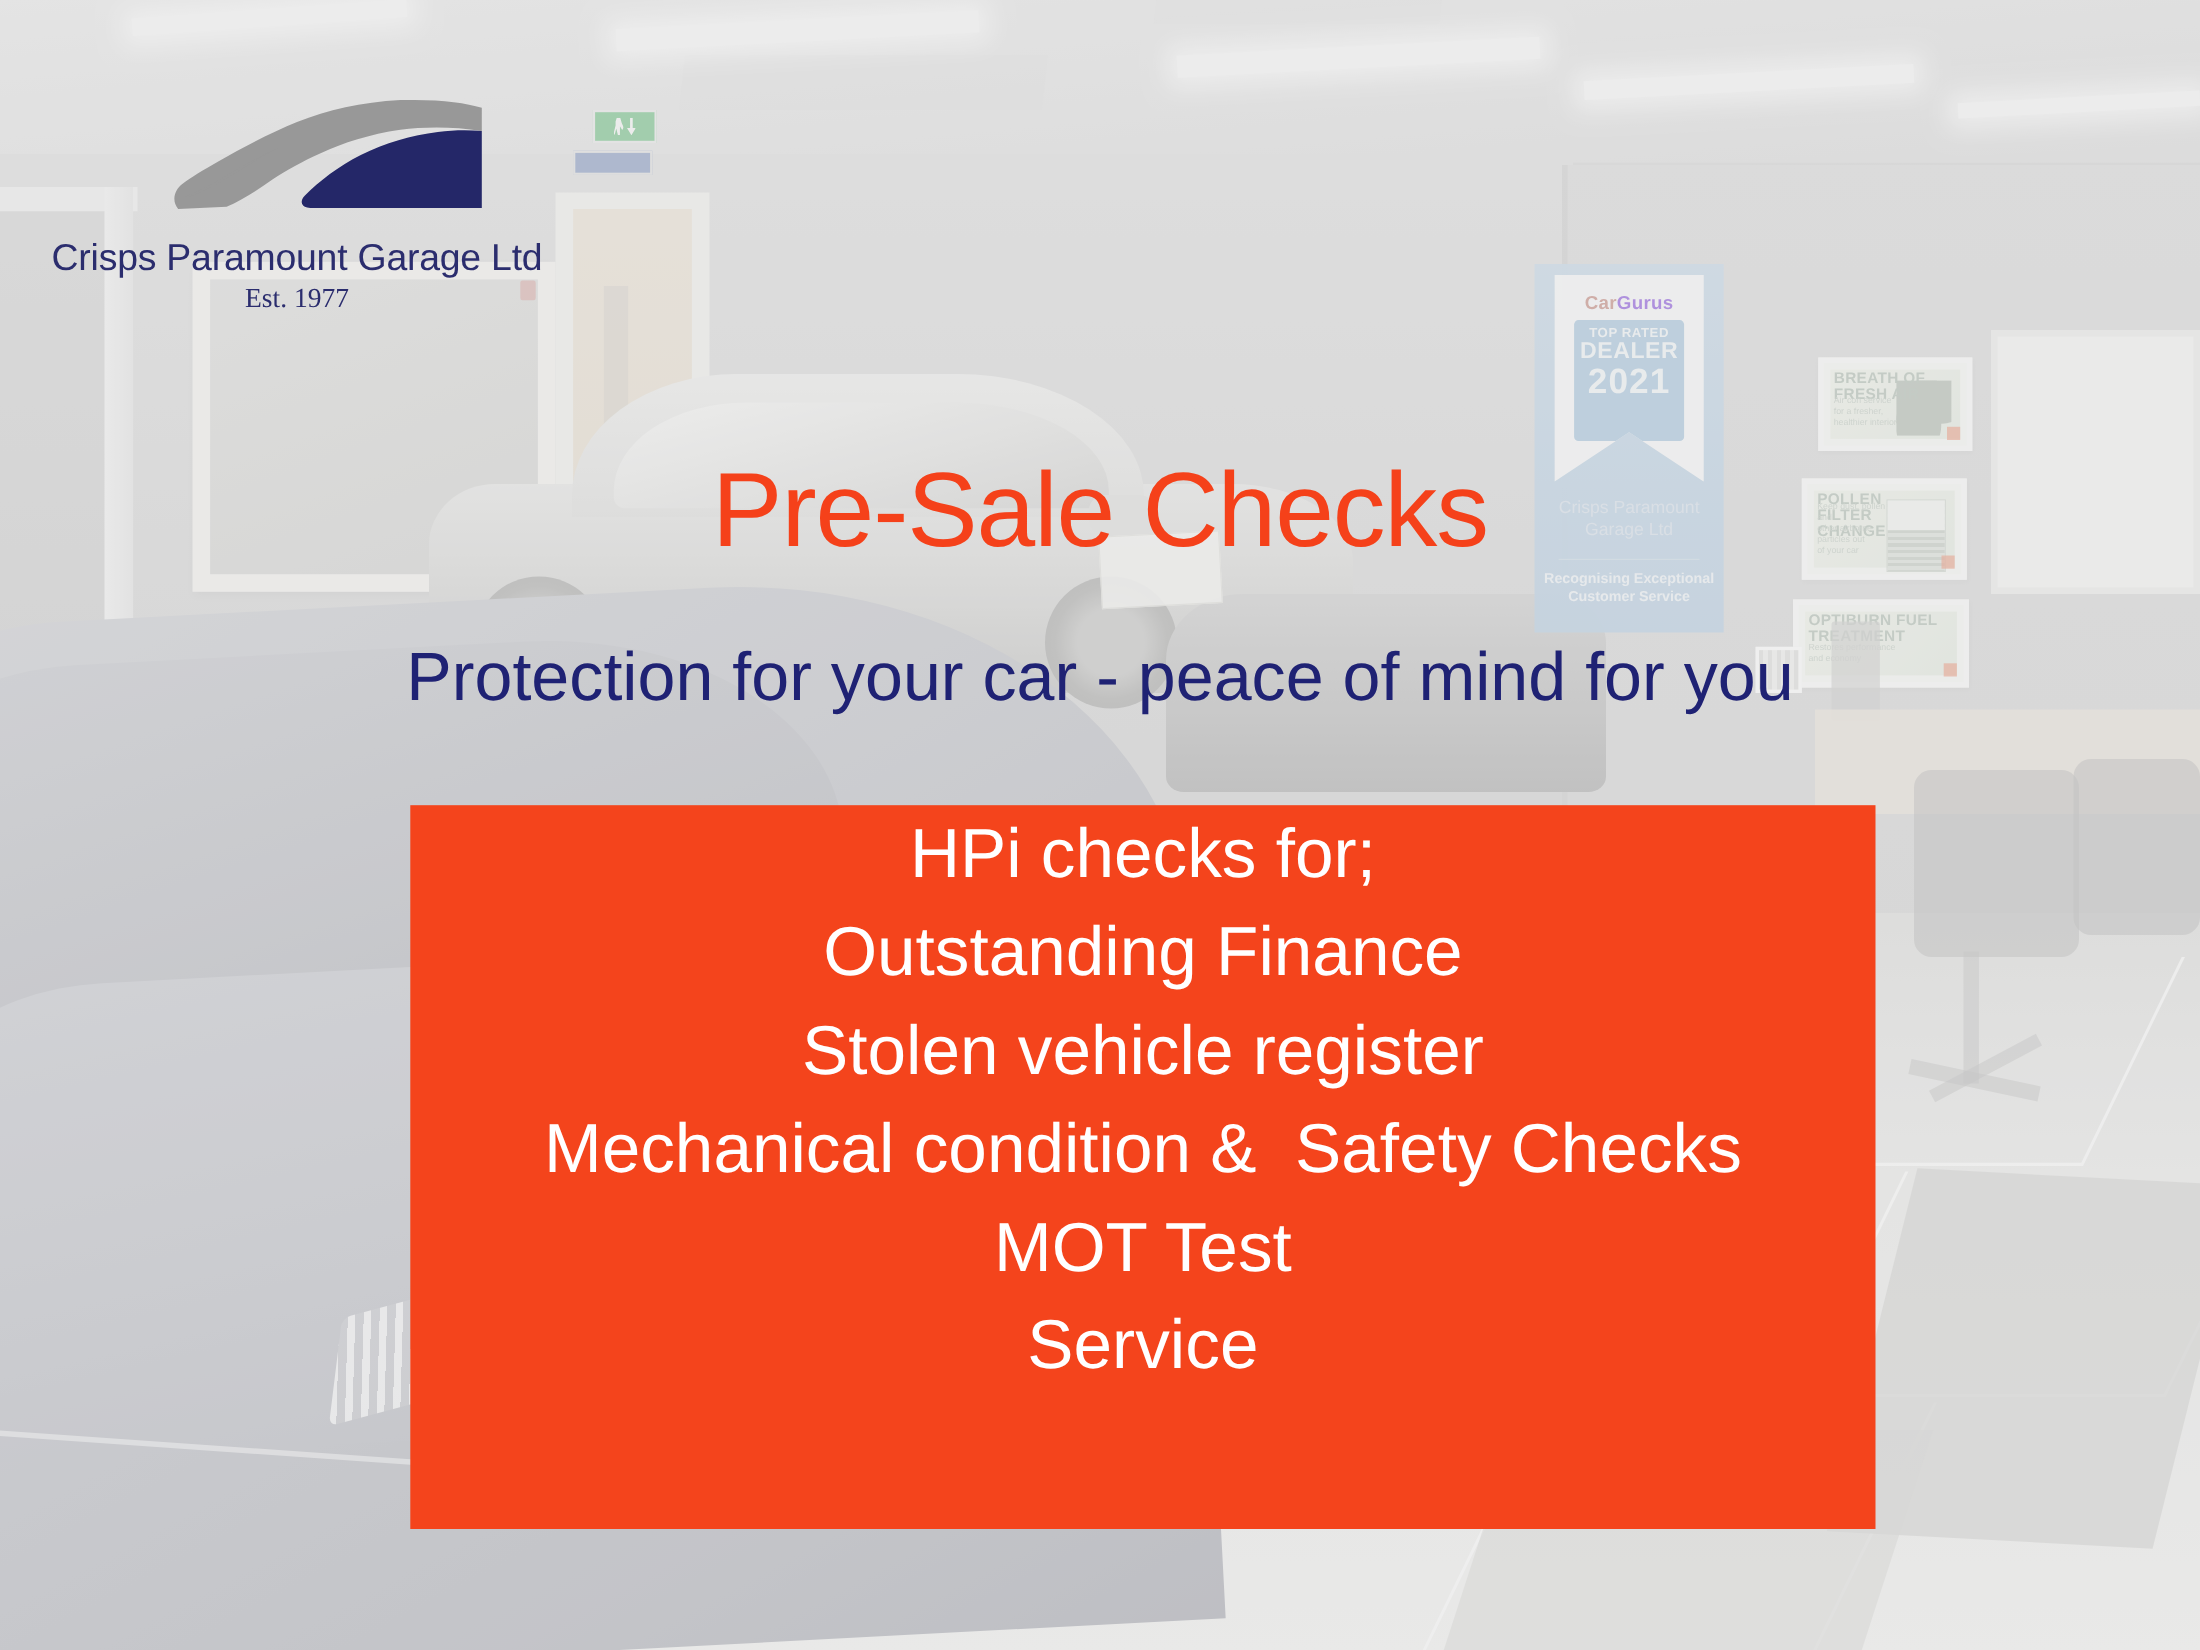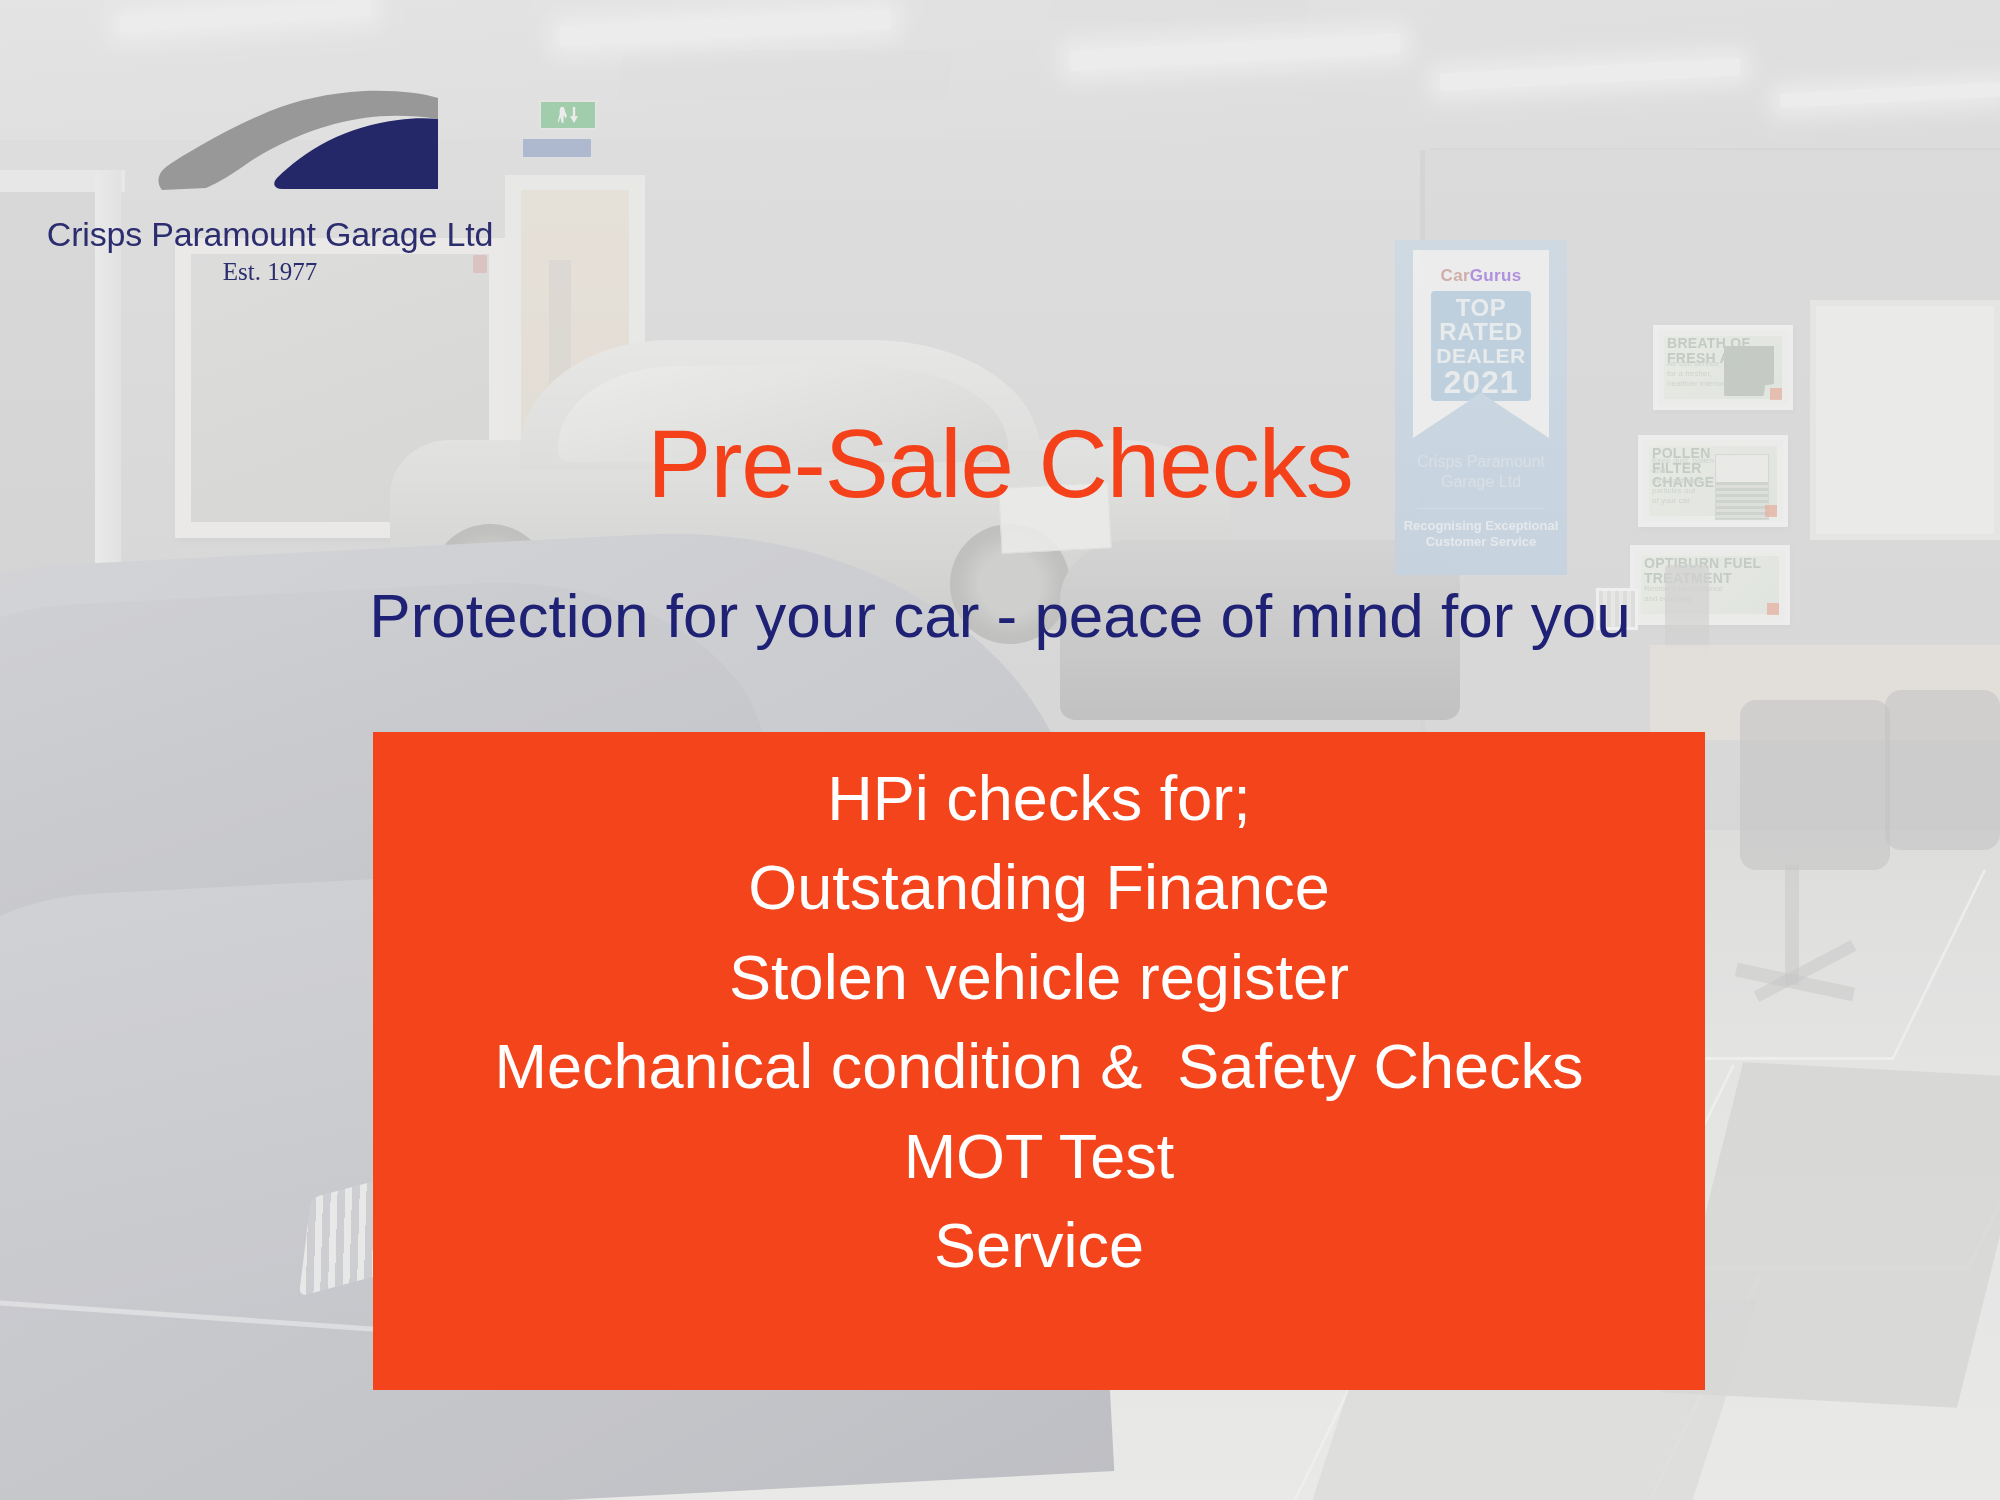--- a/index.html
+++ b/index.html
@@ -186,21 +186,21 @@
   }
   .cg-word { text-align:center; font-size:17px; letter-spacing:.3px;
     margin-top:16px; font-weight:bold; }
   .cg-car { color:#b86a5e; }
   .cg-gurus { color:#6d28d9; }
   .cg-badge {
     margin:5px auto 0; width:100px; height:110px; background:#8fb8d8;
     border-radius:4px; color:#f2f7fb; text-align:center;
     font-weight:bold; line-height:1.02; padding-top:5px;
   }
-  .cg-badge .r1 { font-size:24px; letter-spacing:.5px; }
+  .cg-badge .r1 { font-size:12px; letter-spacing:.5px; }
   .cg-badge .r2 { font-size:21px; letter-spacing:.5px; }
   .cg-badge .r3 { font-size:32px; letter-spacing:1px; }
   .banner-co {
     position:absolute; left:0; top:212px; width:100%;
     text-align:center; color:#cfdceb; font-size:16px; line-height:1.22;
   }
   .banner-rule {
     position:absolute; left:22px; top:268px; width:128px; height:1px;
     background:#c2d5e6;
   }
@@ -377,21 +377,20 @@
     font-family:"Liberation Sans", sans-serif;
     line-height:1;
   }
 
   .panel {
     position:absolute; left:373px; top:732px;
     width:1332px; height:658px;
     background:#f4441c;
     display:flex; flex-direction:column;
     align-items:center; justify-content:flex-start;
-    padding-top:22px;
   }
   .panel .line {
     color:#ffffff;
     font-family:"Liberation Sans", sans-serif;
     font-size:63px;
     line-height:1.42;
     white-space:pre;
     text-align:center;
   }
 </style>

